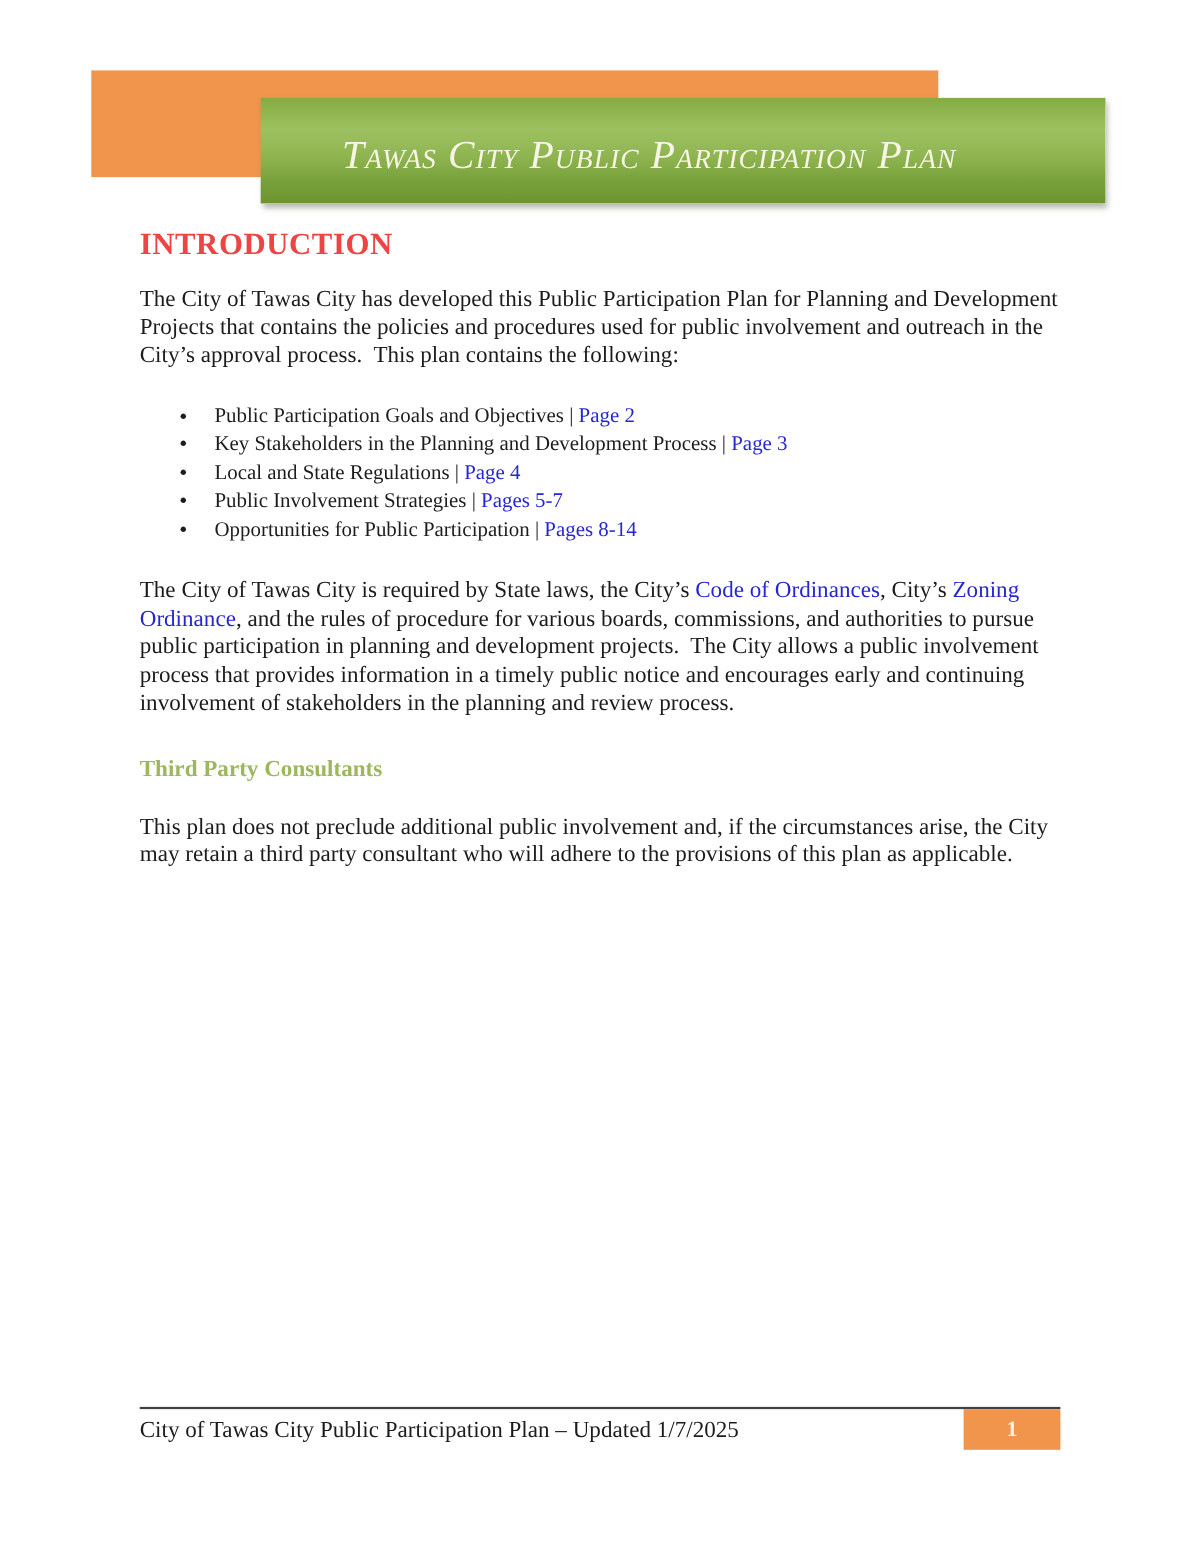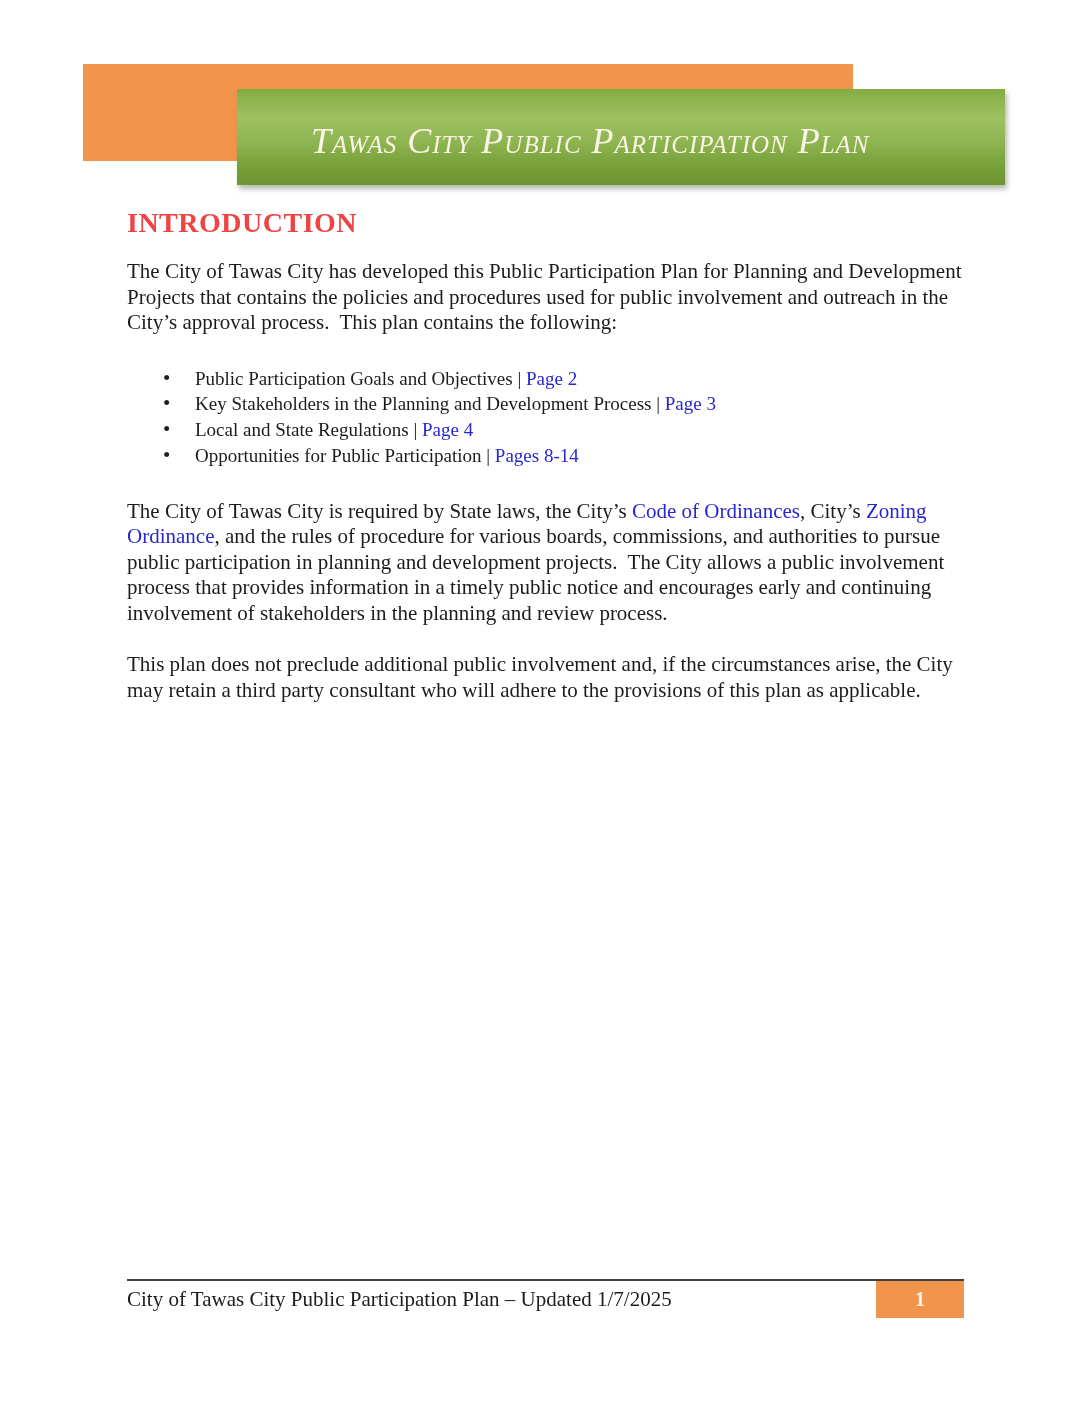--- a/index.html
+++ b/index.html
@@ -125,25 +125,27 @@
   <div class="content">
 
     <h1 class="intro-heading">INTRODUCTION</h1>
 
     <p class="para">The City of Tawas City has developed this Public Participation Plan for Planning and Development Projects that contains the policies and procedures used for public involvement and outreach in the City’s approval process.  This plan contains the following:</p>
 
     <ul class="bullet-list">
       <li><span>Public Participation Goals and Objectives </span><span class="sep">|</span> <a class="link">Page 2</a></li>
       <li><span>Key Stakeholders in the Planning and Development Process </span><span class="sep">|</span> <a class="link">Page 3</a></li>
       <li><span>Local and State Regulations </span><span class="sep">|</span> <a class="link">Page 4</a></li>
+      <li><span>Public Involvement Strategies </span><span class="sep">|</span> <a class="link">Pages 5-7</a></li>
       <li><span>Opportunities for Public Participation </span><span class="sep">|</span> <a class="link">Pages 8-14</a></li>
     </ul>
 
     <p class="para"><span>The City of Tawas City is required by State laws, the City’s </span><a class="link">Code of Ordinances</a><span>, City’s </span><a class="link">Zoning Ordinance</a><span>, and the rules of procedure for various boards, commissions, and authorities to pursue public participation in planning and development projects.  The City allows a public involvement process that provides information in a timely public notice and encourages early and continuing involvement of stakeholders in the planning and review process.</span></p>
 
+    <h2 class="sub-heading">Third Party Consultants</h2>
 
     <p class="para">This plan does not preclude additional public involvement and, if the circumstances arise, the City may retain a third party consultant who will adhere to the provisions of this plan as applicable.</p>
 
   </div>
 
   <div class="footer">
     <span class="footer-text">City of Tawas City Public Participation Plan – Updated 1/7/2025</span>
     <span class="page-number-box">1</span>
   </div>
 

